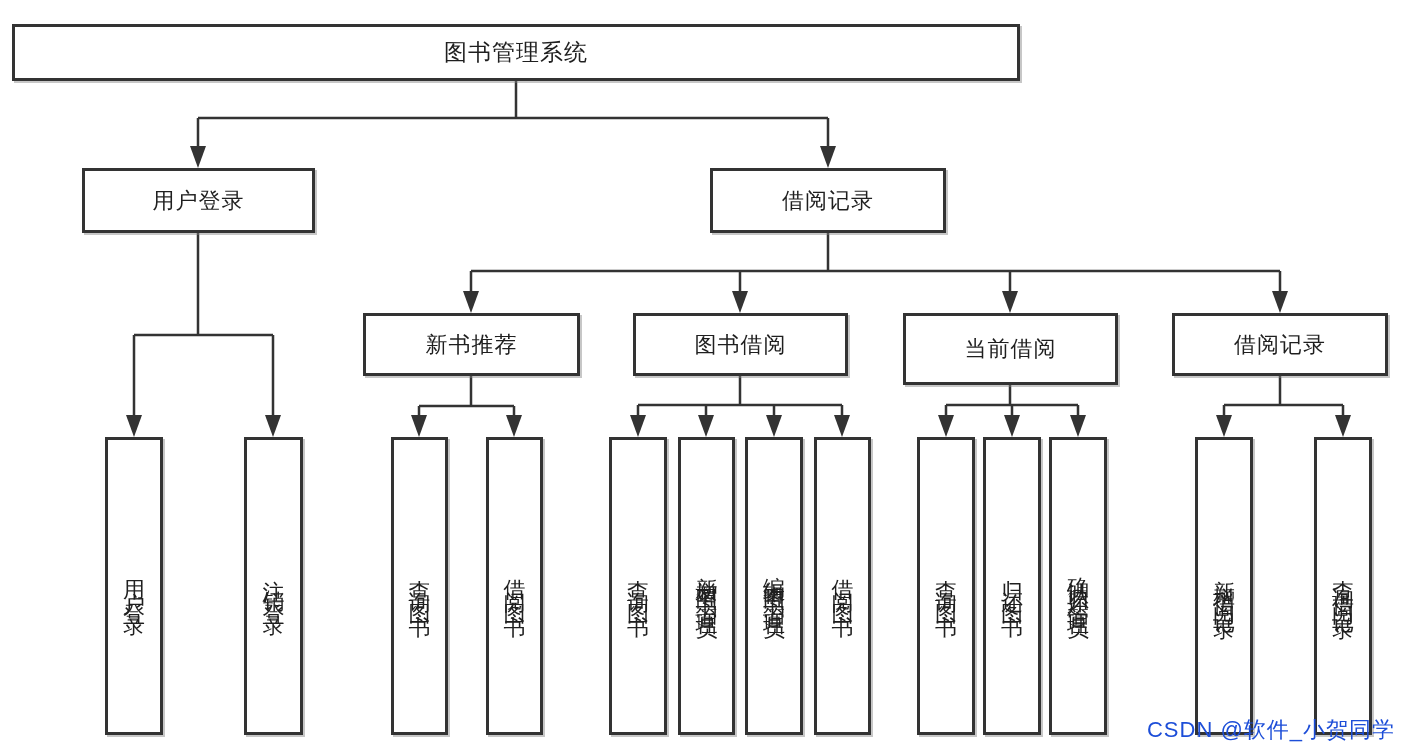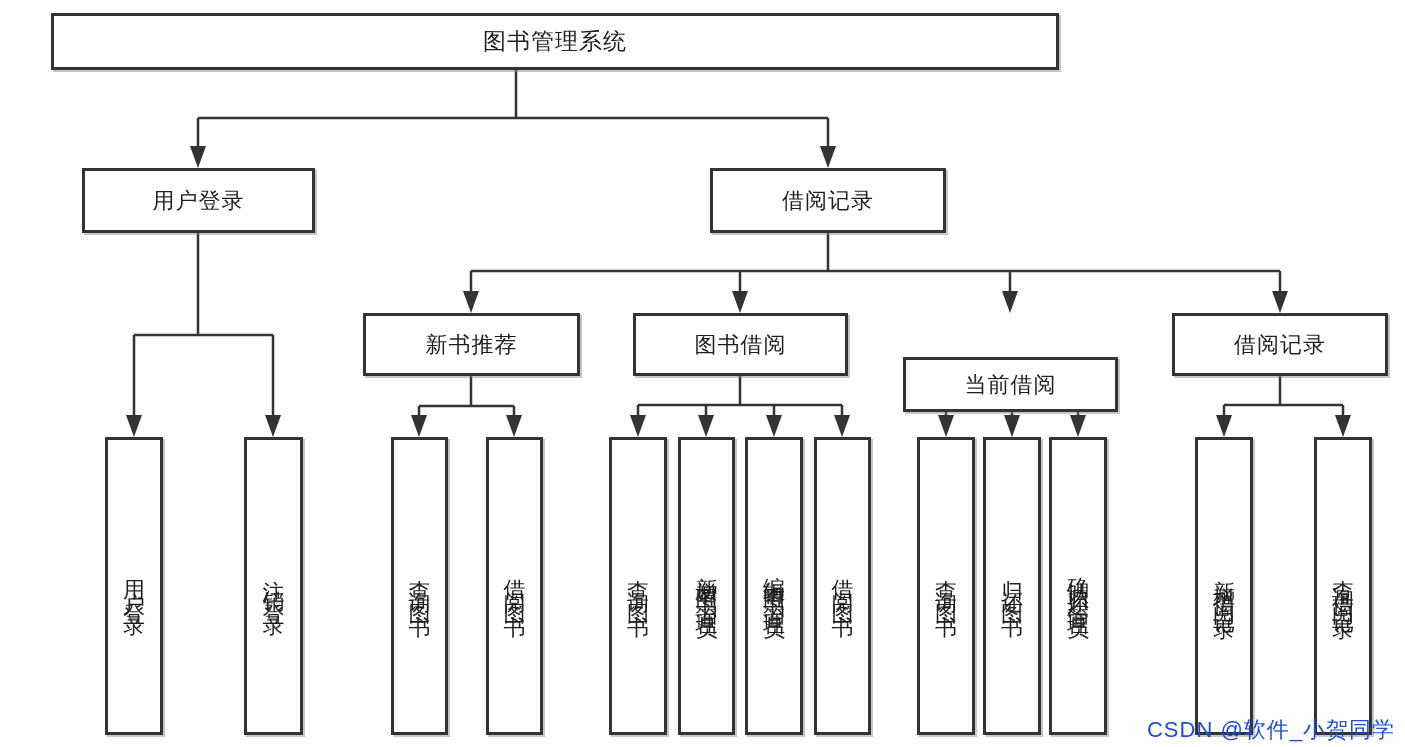--- a/index.html
+++ b/index.html
@@ -100,28 +100,28 @@
     <polygon points="698,415 714,415 706,437"></polygon>
     <polygon points="766,415 782,415 774,437"></polygon>
     <polygon points="834,415 850,415 842,437"></polygon>
     <polygon points="938,415 954,415 946,437"></polygon>
     <polygon points="1004,415 1020,415 1012,437"></polygon>
     <polygon points="1070,415 1086,415 1078,437"></polygon>
     <polygon points="1216,415 1232,415 1224,437"></polygon>
     <polygon points="1335,415 1351,415 1343,437"></polygon>
   </svg>
 
-  <div class="node h root" style="left:12px; top:13px; width:1008px; height:57px;margin-left:39px;">图书管理系统</div>
+  <div class="node h root" style="left:12px; top:24px; width:1008px; height:57px;">图书管理系统</div>
 
   <div class="node h" style="left:82px; top:168px; width:233px; height:65px;">用户登录</div>
   <div class="node h" style="left:710px; top:168px; width:236px; height:65px;">借阅记录</div>
 
   <div class="node h" style="left:633px; top:313px; width:215px; height:63px;">图书借阅</div>
   <div class="node h" style="left:363px; top:313px; width:217px; height:63px;">新书推荐</div>
-  <div class="node h" style="left:903px; top:313px; width:215px; height:55px;margin-top:44px;">当前借阅</div>
+  <div class="node h" style="left:903px; top:313px; width:215px; height:72px;">当前借阅</div>
   <div class="node h" style="left:1172px; top:313px; width:216px; height:63px;">借阅记录</div>
 
   <div class="node v ls4" style="left:105px; top:437px; width:58px; height:298px;">
     <span>用户登录</span>
   </div>
   <div class="node v ls4" style="left:244px; top:437px; width:59px; height:298px;">
     <span>注销登录</span>
   </div>
 
   <div class="node v ls4" style="left:391px; top:437px; width:57px; height:298px;">

